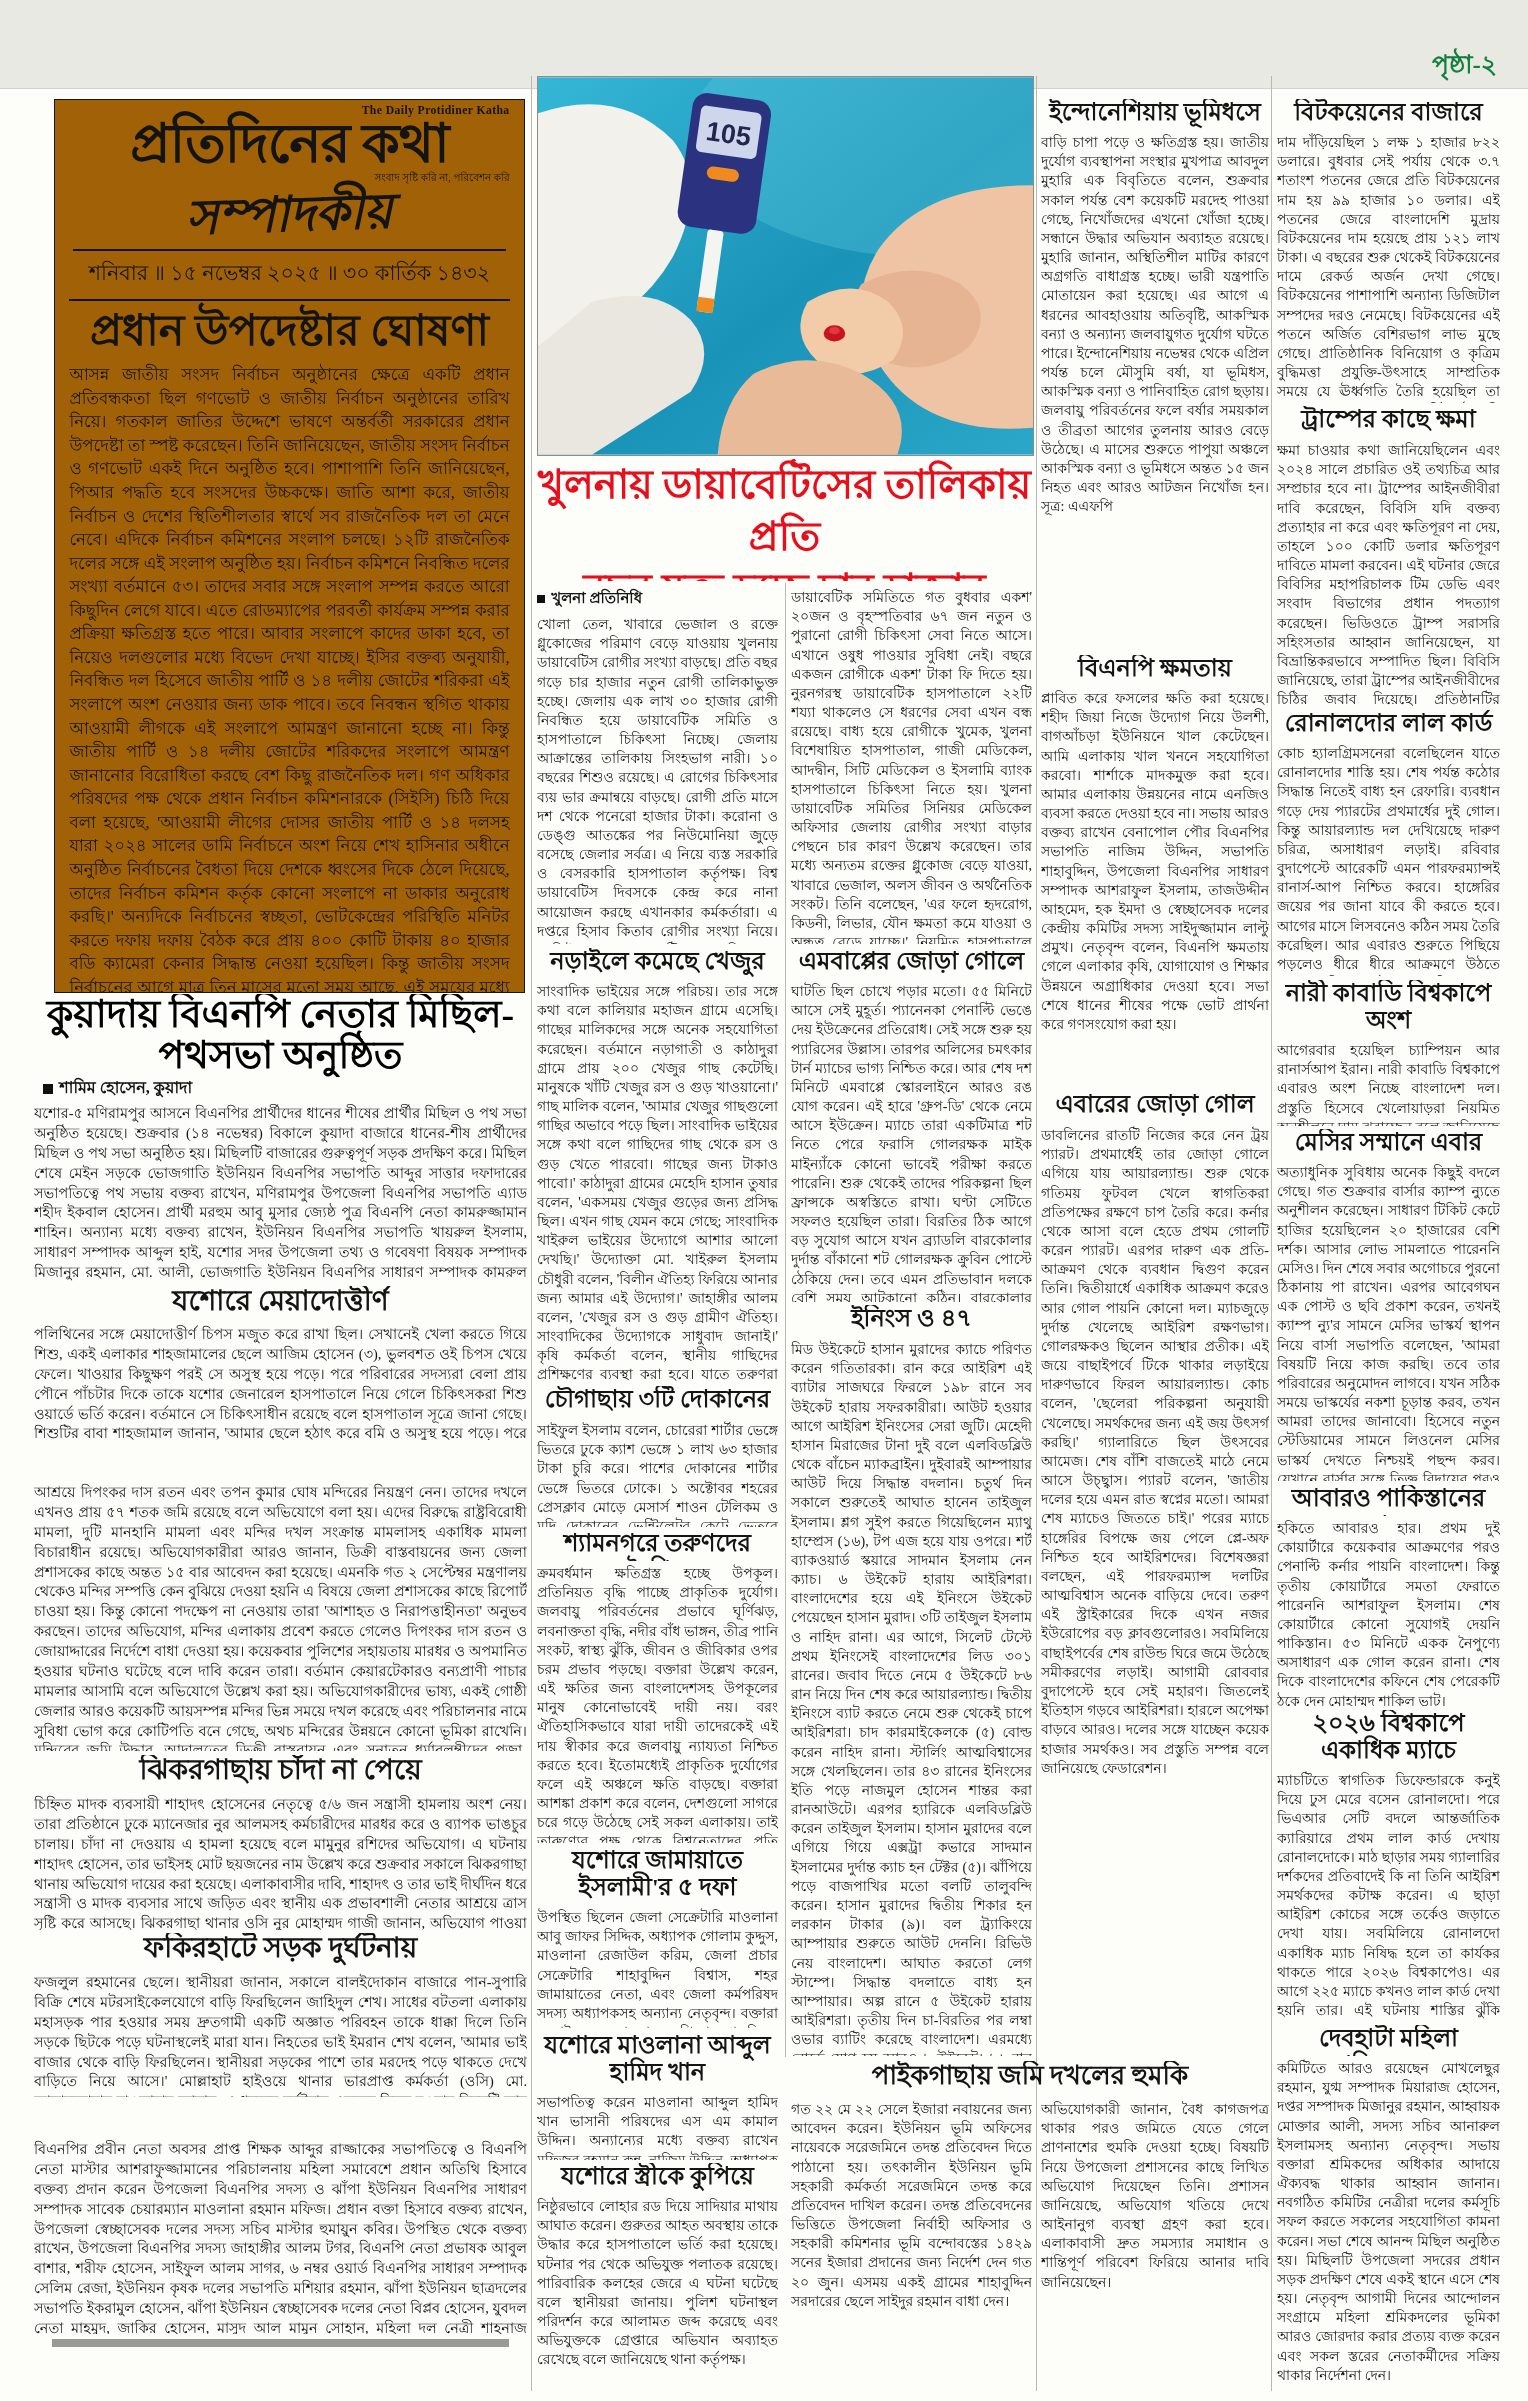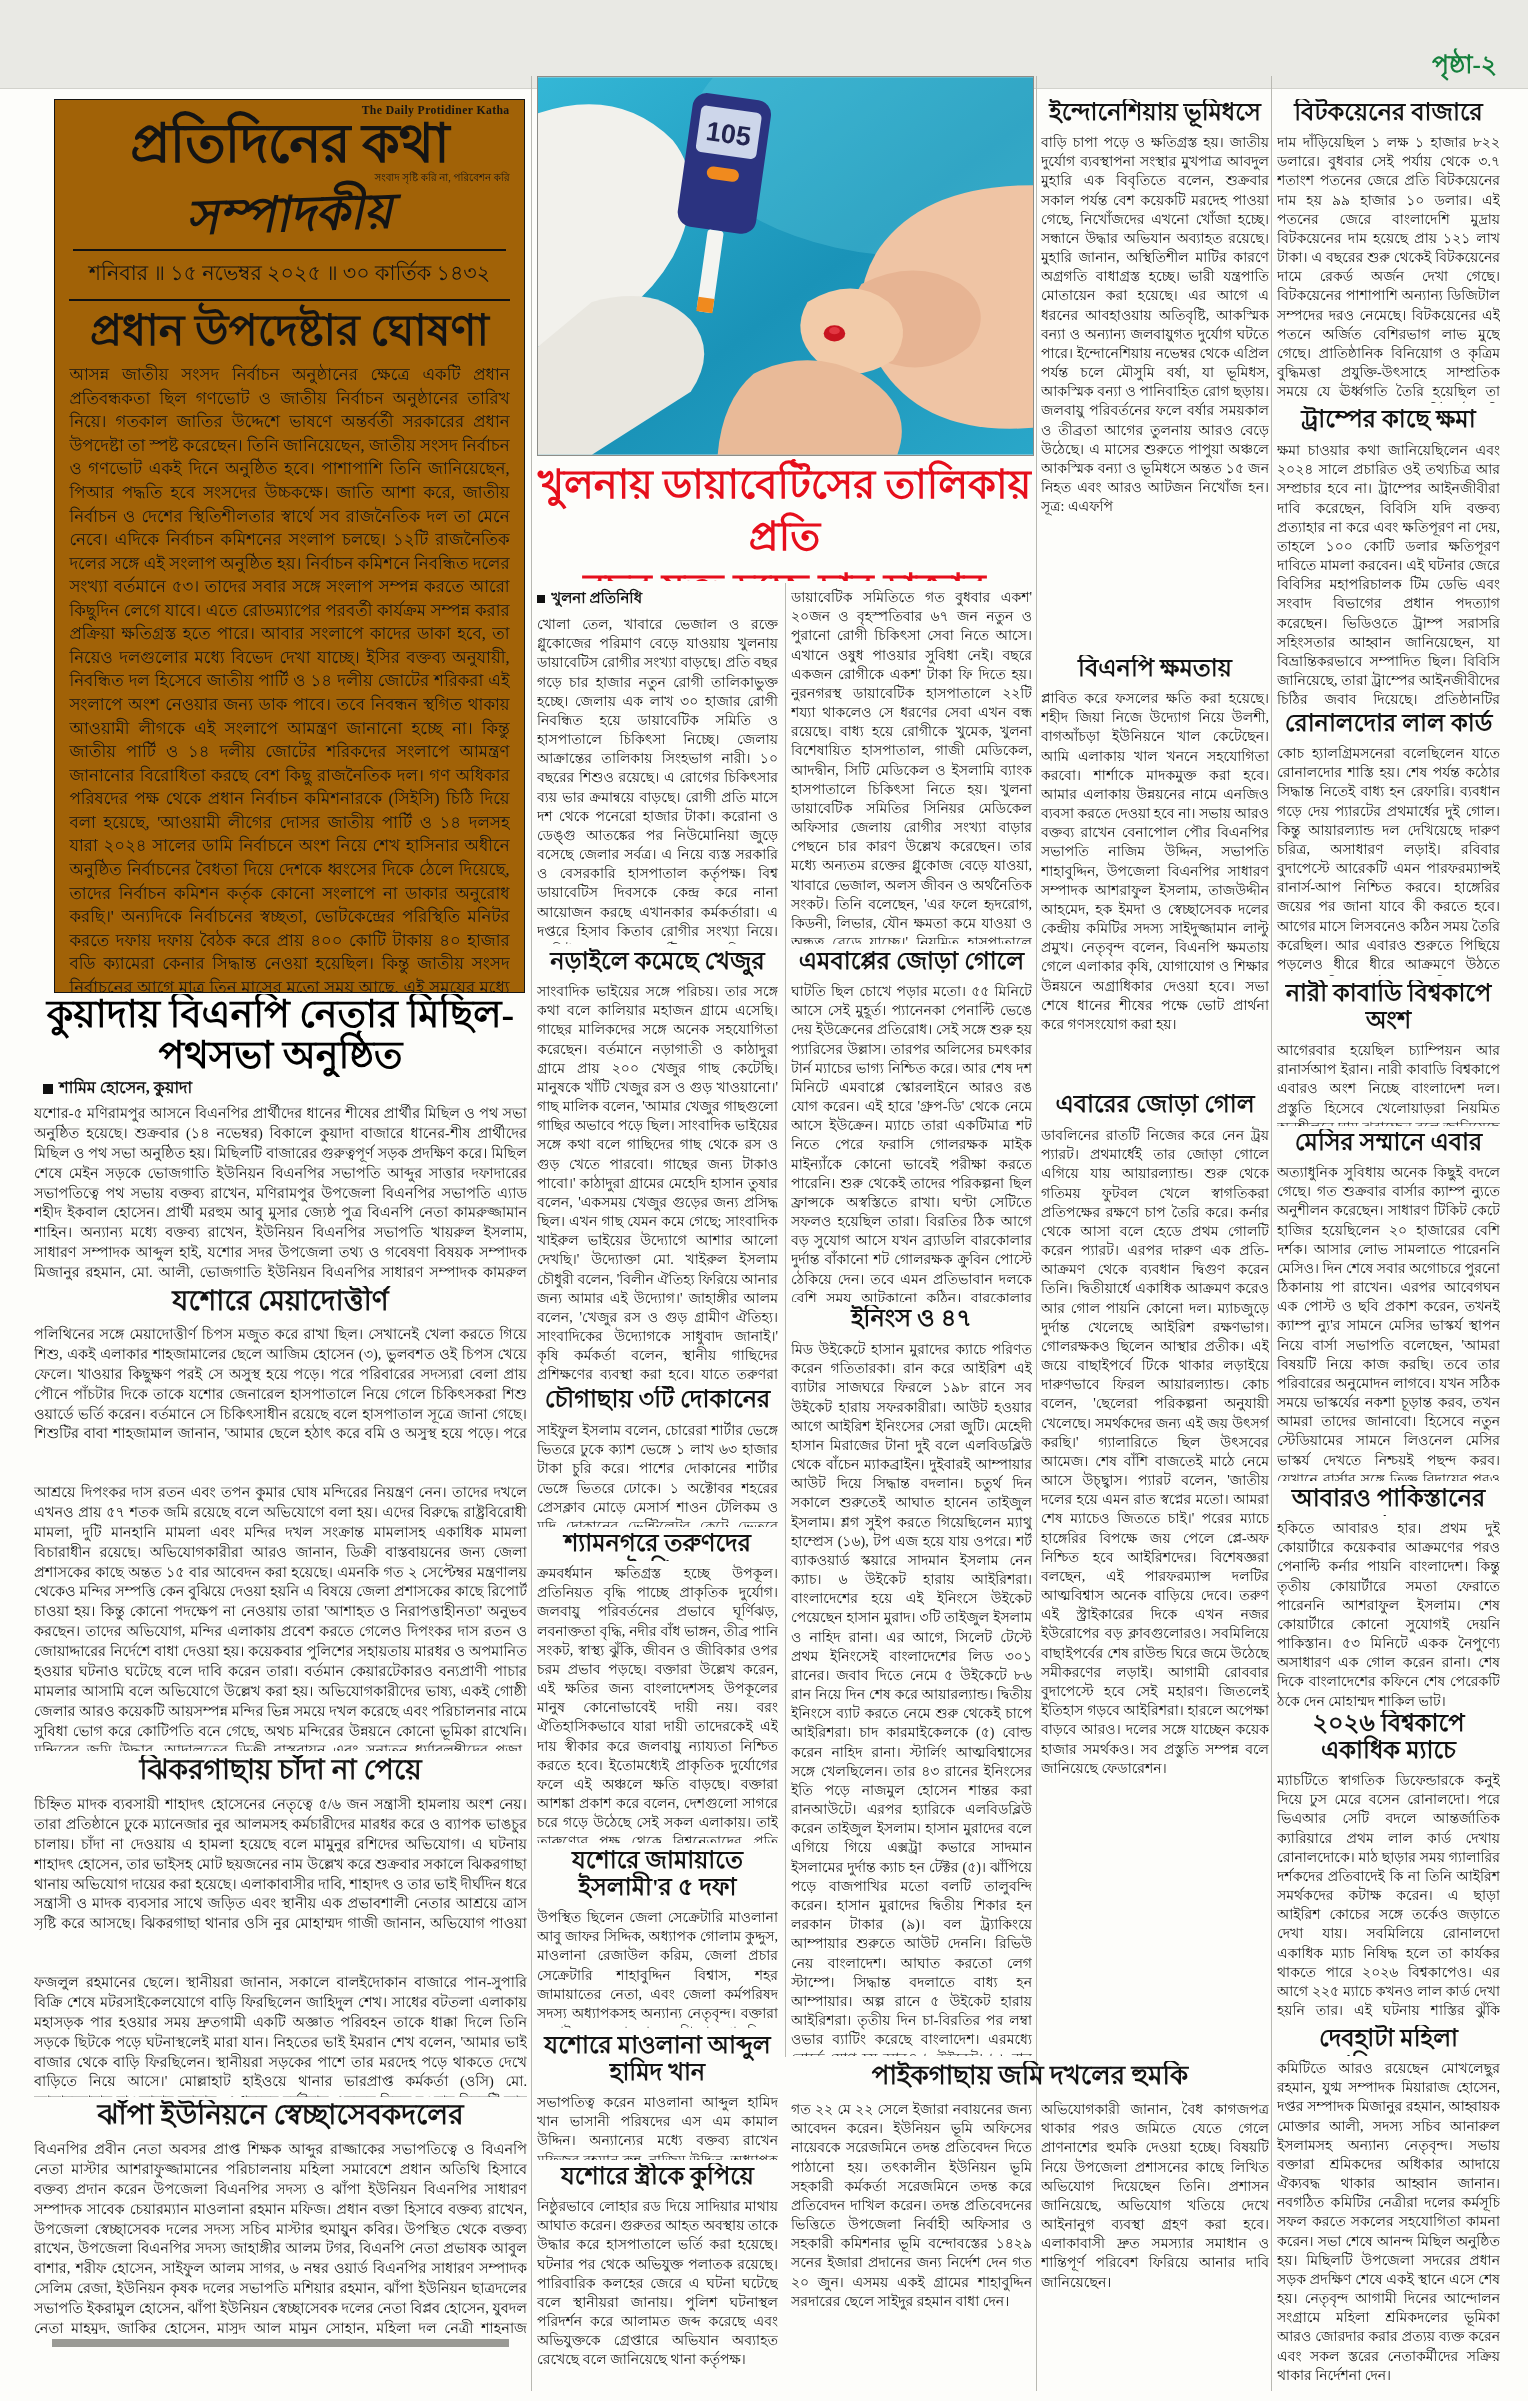--- a/index.html
+++ b/index.html
@@ -64,23 +64,23 @@
   <div class="abs bodyL" style="left:34px;top:1104px;width:493px;height:178px;">যশোর-৫ মণিরামপুর আসনে বিএনপির প্রার্থীদের ধানের শীষের প্রার্থীর মিছিল ও পথ সভা অনুষ্ঠিত হয়েছে। শুক্রবার (১৪ নভেম্বর) বিকালে কুয়াদা বাজারে ধানের-শীষ প্রার্থীদের মিছিল ও পথ সভা অনুষ্ঠিত হয়। মিছিলটি বাজারের গুরুত্বপূর্ণ সড়ক প্রদক্ষিণ করে। মিছিল শেষে মেইন সড়কে ভোজগাতি ইউনিয়ন বিএনপির সভাপতি আব্দুর সাত্তার দফাদারের সভাপতিত্বে পথ সভায় বক্তব্য রাখেন, মণিরামপুর উপজেলা বিএনপির সভাপতি এ্যাড শহীদ ইকবাল হোসেন। প্রার্থী মরহুম আবু মুসার জ্যেষ্ঠ পুত্র বিএনপি নেতা কামরুজ্জামান শাহিন। অন্যান্য মধ্যে বক্তব্য রাখেন, ইউনিয়ন বিএনপির সভাপতি খায়রুল ইসলাম, সাধারণ সম্পাদক আব্দুল হাই, যশোর সদর উপজেলা তথ্য ও গবেষণা বিষয়ক সম্পাদক মিজানুর রহমান, মো. আলী, ভোজগাতি ইউনিয়ন বিএনপির সাধারণ সম্পাদক কামরুল বাবু প্রমুখ। পথ সভায় নেতৃবৃন্দ বলেন, ধানের শীষে প্রার্থী যে হবেন তাকেই ভোট দিয়ে বিজয়ী করবো।</div>
 
   <div class="abs h-black" style="left:34px;top:1286px;width:493px;height:36px;">যশোরে মেয়াদোত্তীর্ণ</div>
   <div class="abs bodyL" style="left:34px;top:1325px;width:493px;height:115px;">পলিথিনের সঙ্গে মেয়াদোত্তীর্ণ চিপস মজুত করে রাখা ছিল। সেখানেই খেলা করতে গিয়ে শিশু, একই এলাকার শাহজামালের ছেলে আজিম হোসেন (৩), ভুলবশত ওই চিপস খেয়ে ফেলে। খাওয়ার কিছুক্ষণ পরই সে অসুস্থ হয়ে পড়ে। পরে পরিবারের সদস্যরা বেলা প্রায় পৌনে পাঁচটার দিকে তাকে যশোর জেনারেল হাসপাতালে নিয়ে গেলে চিকিৎসকরা শিশু ওয়ার্ডে ভর্তি করেন। বর্তমানে সে চিকিৎসাধীন রয়েছে বলে হাসপাতাল সূত্রে জানা গেছে। শিশুটির বাবা শাহজামাল জানান, 'আমার ছেলে হঠাৎ করে বমি ও অসুস্থ হয়ে পড়ে। পরে জানতে পারি ওখানে রাখা পুরনো চিপস খেয়েছে।' ঘটনায় এলাকায় উদ্বেগ ছড়িয়েছে।</div>
 
   <div class="abs bodyL" style="left:34px;top:1483px;width:493px;height:268px;">আশ্রয়ে দিপংকর দাস রতন এবং তপন কুমার ঘোষ মন্দিরের নিয়ন্ত্রণ নেন। তাদের দখলে এখনও প্রায় ৫৭ শতক জমি রয়েছে বলে অভিযোগে বলা হয়। এদের বিরুদ্ধে রাষ্ট্রবিরোধী মামলা, দুটি মানহানি মামলা এবং মন্দির দখল সংক্রান্ত মামলাসহ একাধিক মামলা বিচারাধীন রয়েছে। অভিযোগকারীরা আরও জানান, ডিক্রী বাস্তবায়নের জন্য জেলা প্রশাসকের কাছে অন্তত ১৫ বার আবেদন করা হয়েছে। এমনকি গত ২ সেপ্টেম্বর মন্ত্রণালয় থেকেও মন্দির সম্পত্তি কেন বুঝিয়ে দেওয়া হয়নি এ বিষয়ে জেলা প্রশাসকের কাছে রিপোর্ট চাওয়া হয়। কিন্তু কোনো পদক্ষেপ না নেওয়ায় তারা 'আশাহত ও নিরাপত্তাহীনতা' অনুভব করছেন। তাদের অভিযোগ, মন্দির এলাকায় প্রবেশ করতে গেলেও দিপংকর দাস রতন ও জোয়াদ্দারের নির্দেশে বাধা দেওয়া হয়। কয়েকবার পুলিশের সহায়তায় মারধর ও অপমানিত হওয়ার ঘটনাও ঘটেছে বলে দাবি করেন তারা। বর্তমান কেয়ারটেকারও বন্যপ্রাণী পাচার মামলার আসামি বলে অভিযোগে উল্লেখ করা হয়। অভিযোগকারীদের ভাষ্য, একই গোষ্ঠী জেলার আরও কয়েকটি আয়সম্পন্ন মন্দির ভিন্ন সময়ে দখল করেছে এবং পরিচালনার নামে সুবিধা ভোগ করে কোটিপতি বনে গেছে, অথচ মন্দিরের উন্নয়নে কোনো ভূমিকা রাখেনি। মন্দিরের জমি উদ্ধার, আদালতের ডিক্রী বাস্তবায়ন এবং সনাতন ধর্মাবলম্বীদের পূজা-অর্চনার স্বাভাবিক পরিবেশ নিশ্চিত করতে প্রশাসনের জরুরি হস্তক্ষেপ কামনা করেছেন মন্দির সংশ্লিষ্টরা।</div>
 
   <div class="abs h-black" style="left:34px;top:1755px;width:493px;height:36px;">ঝিকরগাছায় চাঁদা না পেয়ে</div>
   <div class="abs bodyL" style="left:34px;top:1795px;width:493px;height:135px;">চিহ্নিত মাদক ব্যবসায়ী শাহাদৎ হোসেনের নেতৃত্বে ৫/৬ জন সন্ত্রাসী হামলায় অংশ নেয়। তারা প্রতিষ্ঠানে ঢুকে ম্যানেজার নুর আলমসহ কর্মচারীদের মারধর করে ও ব্যাপক ভাঙচুর চালায়। চাঁদা না দেওয়ায় এ হামলা হয়েছে বলে মামুনুর রশিদের অভিযোগ। এ ঘটনায় শাহাদৎ হোসেন, তার ভাইসহ মোট ছয়জনের নাম উল্লেখ করে শুক্রবার সকালে ঝিকরগাছা থানায় অভিযোগ দায়ের করা হয়েছে। এলাকাবাসীর দাবি, শাহাদৎ ও তার ভাই দীর্ঘদিন ধরে সন্ত্রাসী ও মাদক ব্যবসার সাথে জড়িত এবং স্থানীয় এক প্রভাবশালী নেতার আশ্রয়ে ত্রাস সৃষ্টি করে আসছে। ঝিকরগাছা থানার ওসি নুর মোহাম্মদ গাজী জানান, অভিযোগ পাওয়া গেছে। বিষয়টি গুরুত্বের সাথে তদন্ত করে আইনগত ব্যবস্থা নেওয়া হবে।</div>
 
+  <div class="abs h-black" style="left:34px;top:1933px;width:493px;height:36px;">ফকিরহাটে সড়ক দুর্ঘটনায়</div>
   <div class="abs bodyL" style="left:34px;top:1973px;width:493px;height:124px;">ফজলুল রহমানের ছেলে। স্থানীয়রা জানান, সকালে বালইদোকান বাজারে পান-সুপারি বিক্রি শেষে মটরসাইকেলযোগে বাড়ি ফিরছিলেন জাহিদুল শেখ। সাধের বটতলা এলাকায় মহাসড়ক পার হওয়ার সময় দ্রুতগামী একটি অজ্ঞাত পরিবহন তাকে ধাক্কা দিলে তিনি সড়কে ছিটকে পড়ে ঘটনাস্থলেই মারা যান। নিহতের ভাই ইমরান শেখ বলেন, 'আমার ভাই বাজার থেকে বাড়ি ফিরছিলেন। স্থানীয়রা সড়কের পাশে তার মরদেহ পড়ে থাকতে দেখে বাড়িতে নিয়ে আসে।' মোল্লাহাট হাইওয়ে থানার ভারপ্রাপ্ত কর্মকর্তা (ওসি) মো. আসাদুজ্জামান হাওলাদার জানান, এ ধরনের দুর্ঘটনায় একজন নিহত হওয়ার বিষয়টি তার জানা নেই। তবে তিনি বিষয়টি খতিয়ে দেখছেন।</div>
 
-  <div class="abs h-black" style="left:34px;top:2100px;width:493px;height:36px;">ঝাঁপা ইউনিয়নে স্বেচ্ছাসেবকদলের</div>
   <div class="abs bodyL" style="left:34px;top:2140px;width:493px;height:194px;">বিএনপির প্রবীন নেতা অবসর প্রাপ্ত শিক্ষক আব্দুর রাজ্জাকের সভাপতিত্বে ও বিএনপি নেতা মাস্টার আশরাফুজ্জামানের পরিচালনায় মহিলা সমাবেশে প্রধান অতিথি হিসাবে বক্তব্য প্রদান করেন উপজেলা বিএনপির সদস্য ও ঝাঁপা ইউনিয়ন বিএনপির সাধারণ সম্পাদক সাবেক চেয়ারম্যান মাওলানা রহমান মফিজ। প্রধান বক্তা হিসাবে বক্তব্য রাখেন, উপজেলা স্বেচ্ছাসেবক দলের সদস্য সচিব মাস্টার হুমায়ুন কবির। উপস্থিত থেকে বক্তব্য রাখেন, উপজেলা বিএনপির সদস্য জাহাঙ্গীর আলম টগর, বিএনপি নেতা প্রভাষক আবুল বাশার, শরীফ হোসেন, সাইফুল আলম সাগর, ৬ নম্বর ওয়ার্ড বিএনপির সাধারণ সম্পাদক সেলিম রেজা, ইউনিয়ন কৃষক দলের সভাপতি মশিয়ার রহমান, ঝাঁপা ইউনিয়ন ছাত্রদলের সভাপতি ইকরামুল হোসেন, ঝাঁপা ইউনিয়ন স্বেচ্ছাসেবক দলের নেতা বিপ্লব হোসেন, যুবদল নেতা মাহমুদ, জাকির হোসেন, মাসুদ আল মামুন সোহান, মহিলা দল নেত্রী শাহনাজ পারভীন, সোহেল পারভেজ প্রমুখ।</div>
 
   <div class="graybar" style="left:52px;top:2339px;width:457px;height:8px;"></div>
 
   <div class="photo">
     <svg width="495" height="378" viewBox="0 0 551 420" xmlns="http://www.w3.org/2000/svg">
       <defs>
         <linearGradient id="teal" x1="0" y1="0" x2="1" y2="1">
           <stop offset="0" stop-color="#34b7d6"></stop>
             <stop offset="0.55" stop-color="#1a93b8"></stop>

